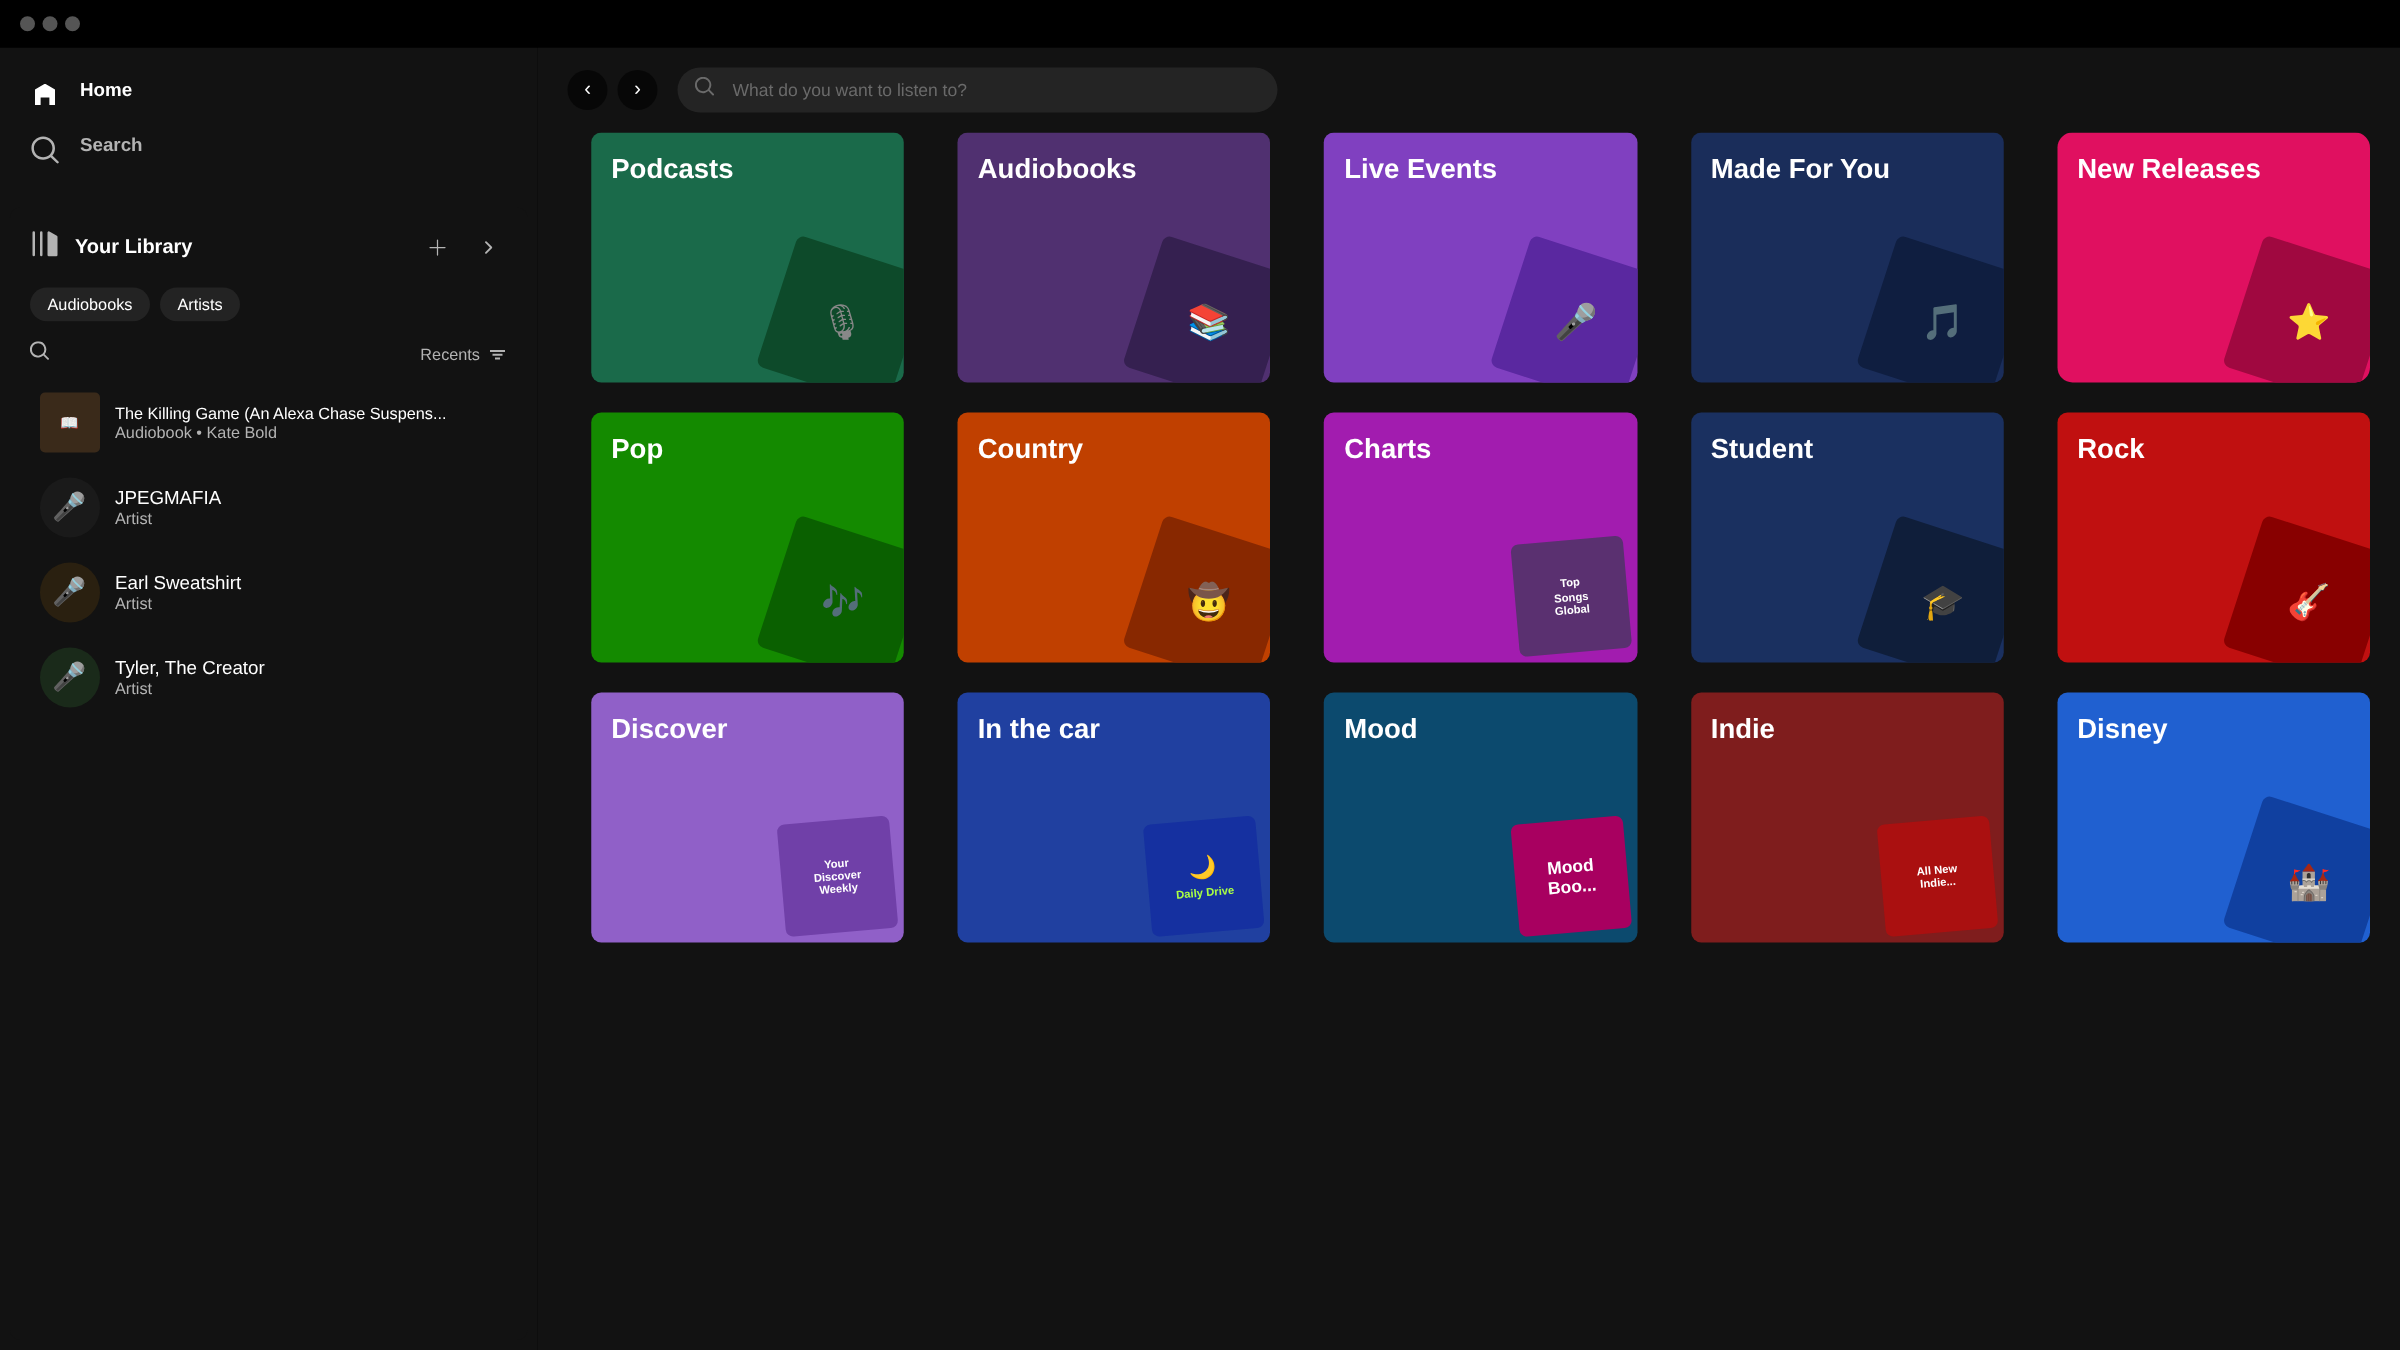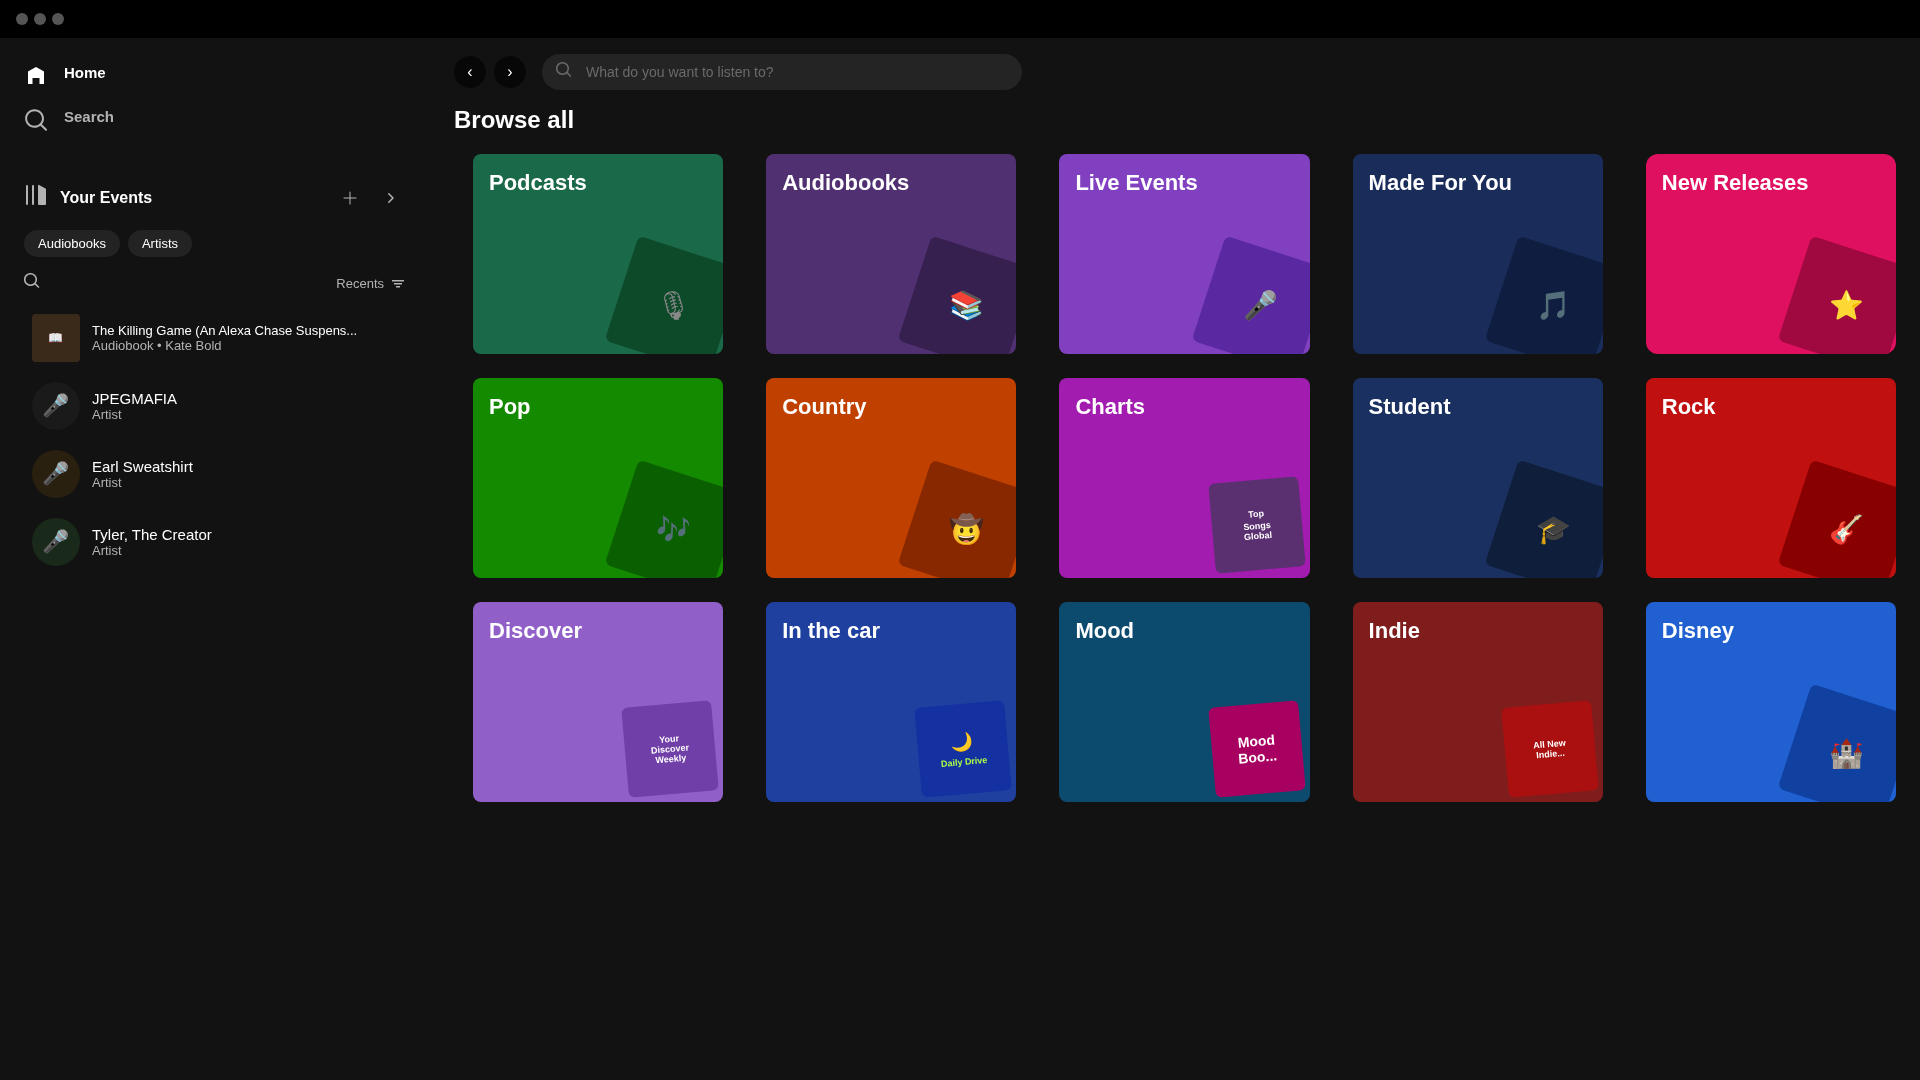--- a/index.html
+++ b/index.html
@@ -312,21 +312,21 @@
     </div>
 
     <div class="library-section">
       <div class="library-header">
         <div class="library-title-row">
           <span style="font-size:22px;">
             <svg width="24" height="24" viewBox="0 0 24 24" fill="#b3b3b3">
               <path d="M3 22a1 1 0 0 1-1-1V3a1 1 0 0 1 2 0v18a1 1 0 0 1-1 1zM15.5 2.134A1 1 0 0 0 14 3v18a1 1 0 0 0 1 1h6a1 1 0 0 0 1-1V6.464a1 1 0 0 0-.5-.866l-6-3.464zM9 2a1 1 0 0 0-1 1v18a1 1 0 1 0 2 0V3a1 1 0 0 0-1-1z"></path>
             </svg>
           </span>
-          <span style="font-size:16px;font-weight:700;color:#fff;">Your Events</span>
+          <span style="font-size:16px;font-weight:700;color:#fff;">Your Library</span>
         </div>
         <div class="library-actions">
           <button class="icon-btn">
             <svg width="16" height="16" viewBox="0 0 16 16" fill="currentColor">
               <path d="M8 1.5a.5.5 0 0 1 .5.5v5.5H14a.5.5 0 0 1 0 1H8.5V14a.5.5 0 0 1-1 0V8.5H2a.5.5 0 0 1 0-1h5.5V2a.5.5 0 0 1 .5-.5z"></path>
             </svg>
           </button>
           <button class="icon-btn">
             <svg width="16" height="16" viewBox="0 0 16 16" fill="currentColor">
               <path d="M6.22 3.22a.75.75 0 0 1 1.06 0l4.25 4.25a.75.75 0 0 1 0 1.06l-4.25 4.25a.75.75 0 0 1-1.06-1.06L9.94 8 6.22 4.28a.75.75 0 0 1 0-1.06z"></path>
@@ -409,21 +409,20 @@
         <span class="search-input-icon">
           <svg width="16" height="16" viewBox="0 0 16 16" fill="currentColor">
             <path d="M6.5 0a6.5 6.5 0 0 1 5.246 10.334l3.21 3.21a.75.75 0 1 1-1.06 1.06l-3.21-3.21A6.5 6.5 0 1 1 6.5 0zm0 1.5a5 5 0 1 0 0 10 5 5 0 0 0 0-10z"></path>
           </svg>
         </span>
         <input type="text" class="search-input" placeholder="What do you want to listen to?" style="">
       </div>
     </div>
 
     <div class="browse-area">
-      <h2 class="browse-title">Browse all</h2>
 
       <div class="category-grid">
 
         <div class="category-card bg-teal">
           <span class="category-label">Podcasts</span>
           <div style="position:absolute;bottom:-6px;right:-6px;width:110px;height:110px;transform:rotate(18deg);background:#0d4a2a;border-radius:6px;overflow:hidden;display:flex;align-items:center;justify-content:center;">
             <span style="font-size:28px;color:#888;transform:rotate(-18deg);">🎙</span>
           </div>
         </div>
 

